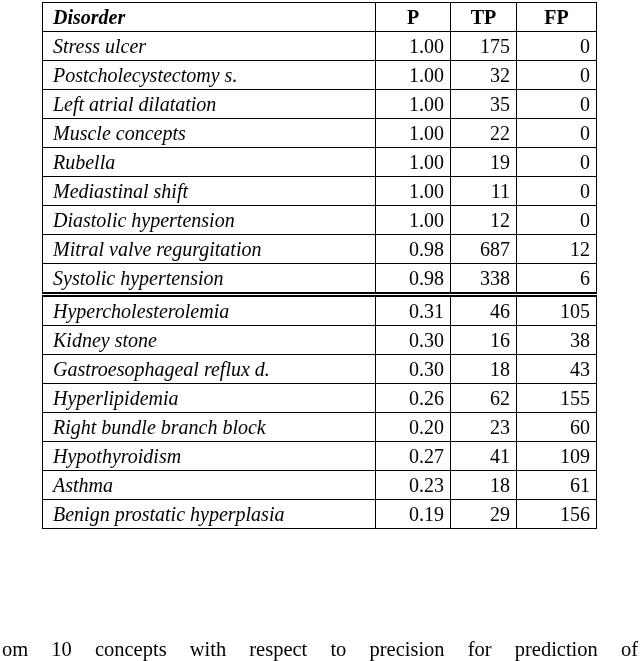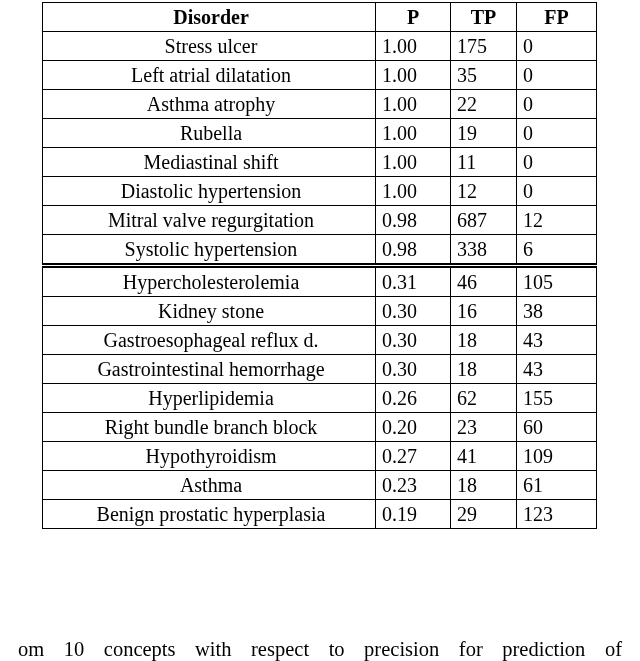--- a/index.html
+++ b/index.html
@@ -36,40 +36,41 @@
     padding: 0 6px;
     overflow: hidden;
     white-space: nowrap;
   }
   table.results th {
     font-weight: bold;
     text-align: center;
   }
   table.results th.dis,
   table.results td.dis {
-    text-align: center;
+    text-align: left;
     padding-left: 10px;
+    font-style: italic;
   }
   table.results td.num {
-    text-align: left;
+    text-align: right;
   }
   
   tbody.bottom tr:first-child td {
     border-top: 5px double #000000;
   }
   .caption {
     position: absolute;
     left: 0;
     right: 0;
     top: 637px;
     font-size: 20.5px;
     line-height: 24px;
     text-align: justify;
     text-align-last: justify;
-    padding: 0 18px;
+    padding: 0 2px;
   }
 </style>
 </head>
 <body>
 
 <div class="page">
 
   <table class="results">
     <colgroup>
       <col class="col-dis">
@@ -86,27 +87,33 @@
       </tr>
     </thead>
     <tbody class="top" id="top-group">
         <tr>
           <td class="dis">Stress ulcer</td>
           <td class="num">1.00</td>
           <td class="num">175</td>
           <td class="num">0</td>
         </tr>
         <tr>
+          <td class="dis">Postcholecystectomy s.</td>
+          <td class="num">1.00</td>
+          <td class="num">32</td>
+          <td class="num">0</td>
+        </tr>
+        <tr>
           <td class="dis">Left atrial dilatation</td>
           <td class="num">1.00</td>
           <td class="num">35</td>
           <td class="num">0</td>
         </tr>
         <tr>
-          <td class="dis">Asthma atrophy</td>
+          <td class="dis">Muscle concepts</td>
           <td class="num">1.00</td>
           <td class="num">22</td>
           <td class="num">0</td>
         </tr>
         <tr>
           <td class="dis">Rubella</td>
           <td class="num">1.00</td>
           <td class="num">19</td>
           <td class="num">0</td>
         </tr>
@@ -148,26 +155,20 @@
           <td class="num">16</td>
           <td class="num">38</td>
         </tr>
         <tr>
           <td class="dis">Gastroesophageal reflux d.</td>
           <td class="num">0.30</td>
           <td class="num">18</td>
           <td class="num">43</td>
         </tr>
         <tr>
-          <td class="dis">Gastrointestinal hemorrhage</td>
-          <td class="num">0.30</td>
-          <td class="num">18</td>
-          <td class="num">43</td>
-        </tr>
-        <tr>
           <td class="dis">Hyperlipidemia</td>
           <td class="num">0.26</td>
           <td class="num">62</td>
           <td class="num">155</td>
         </tr>
         <tr>
           <td class="dis">Right bundle branch block</td>
           <td class="num">0.20</td>
           <td class="num">23</td>
           <td class="num">60</td>
@@ -181,20 +182,20 @@
         <tr>
           <td class="dis">Asthma</td>
           <td class="num">0.23</td>
           <td class="num">18</td>
           <td class="num">61</td>
         </tr>
         <tr>
           <td class="dis">Benign prostatic hyperplasia</td>
           <td class="num">0.19</td>
           <td class="num">29</td>
-          <td class="num">123</td>
+          <td class="num">156</td>
         </tr>
       </tbody>
   </table>
 
   <div class="caption">om 10 concepts with respect to precision for prediction of</div>
 
 </div>
 
 </body></html>

